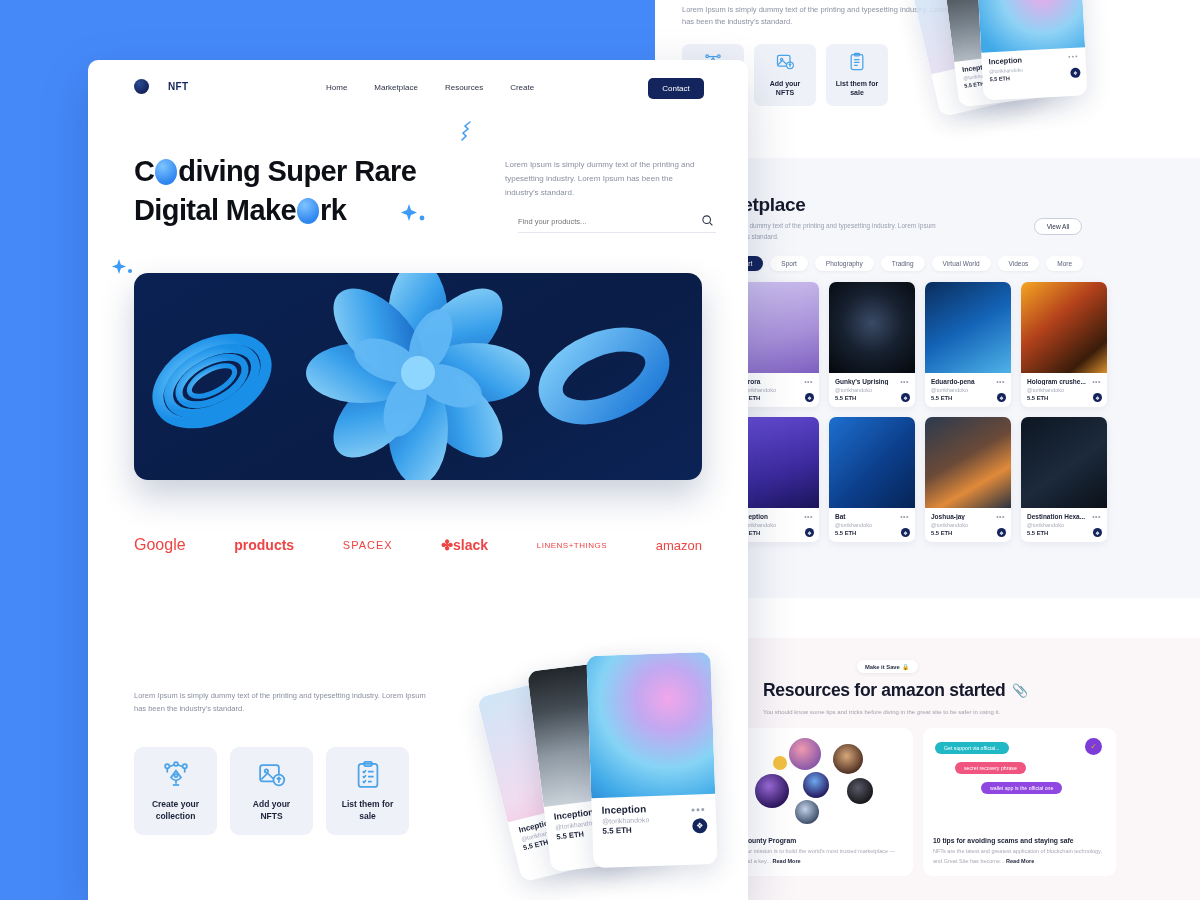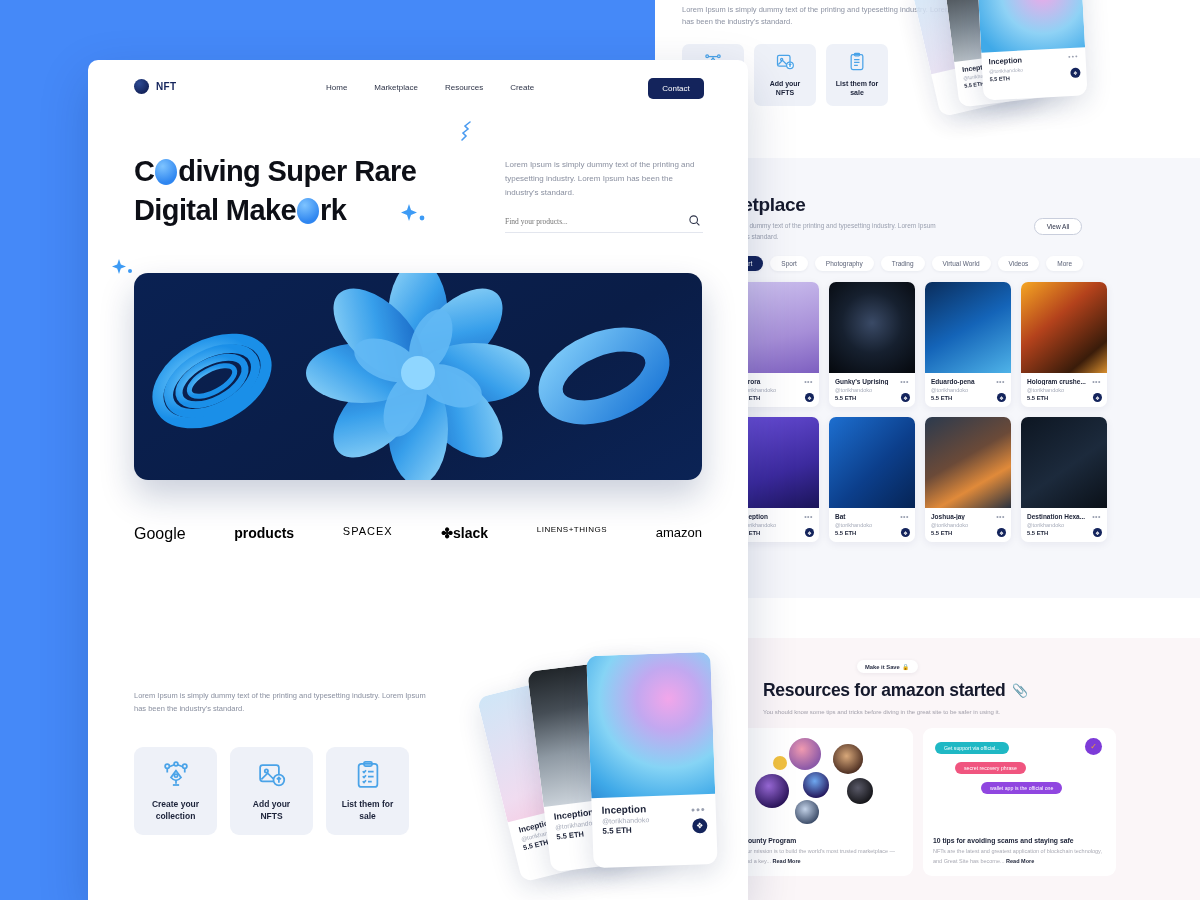--- a/index.html
+++ b/index.html
@@ -128,21 +128,21 @@
 
   
   .page {
     position: absolute; left: 88px; top: 60px; width: 660px; height: 840px;
     background: #ffffff; border-radius: 10px 10px 0 0; overflow: hidden;
     box-shadow: 0 18px 50px rgba(10,30,80,.18);
   }
 
   
   .nav { position: absolute; left: 0; top: 0; width: 100%; height: 58px; }
-  .logo { position: absolute; left: 46px; top: 19px; display: flex; align-items: center; gap: 7px; }
+  .logo { position: absolute; left: 46px; top: 19px; display: flex; align-items: center; gap: 19px; }
   .logo .dot {
     width: 15px; height: 15px; border-radius: 50%;
     background: radial-gradient(circle at 35% 30%, #2d4a93, #14245c 70%);
   }
   .logo .txt { font-size: 10px; font-weight: bold; color: #14245c; letter-spacing: .3px; }
   .navlinks { position: absolute; left: 238px; top: 23px; display: flex; gap: 27px; }
   .navlinks a { font-size: 8px; color: #2d3347; text-decoration: none; }
   .contact {
     position: absolute; left: 560px; top: 18px; width: 56px; height: 21px;
     background: #14245c; color: #fff; border-radius: 5px; border: none;
@@ -157,42 +157,42 @@
   }
   .o-ball {
     display: inline-block; width: 22px; height: 26px; border-radius: 50%;
     background: radial-gradient(circle at 35% 28%, #7ec4ff, #2f86f0 70%);
     vertical-align: -4px; margin: 0 1px;
   }
   .hero-p {
     position: absolute; left: 417px; top: 98px; width: 198px;
     font-size: 8px; line-height: 1.75; color: #8a90a0;
   }
-  .srch { position: absolute; left: 417px; top: 150px; width: 198px; font-family: Liberation Serif, serif; }
+  .srch { position: absolute; left: 430px; top: 150px; width: 198px; }
   .srch input {
     width: 100%; height: 22px; border: none; border-bottom: 1px solid #e3e6ee;
     font-size: 7.5px; color: #9ba1b0; font-family: inherit; outline: none;
     background: transparent; padding-right: 20px;
   }
   .srch .si { position: absolute; right: 2px; top: 4px; }
 
   .spark { position: absolute; }
 
   .artwork {
     position: absolute; left: 46px; top: 213px; width: 568px; height: 207px;
     background: linear-gradient(150deg, #0a2152 0%, #0a1d47 60%, #0b2355 100%);
     border-radius: 14px; overflow: hidden;
     box-shadow: 0 16px 34px rgba(12,35,90,.22);
   }
 
   
   .brands {
     position: absolute; left: 46px; top: 465px; width: 568px; height: 40px;
-    display: flex; align-items: flex-start; justify-content: space-between;
-    color: #000000;
+    display: flex; align-items: center; justify-content: space-between;
+    color: #ef4444;
   }
   .brand { font-size: 13px; white-space: nowrap; }
 
   
   .cs-title {
     position: absolute; left: 46px; top: 595px; font-size: 20px;
     font-weight: bold; color: #0d0f16; letter-spacing: -0.3px;
   }
   .cs-p {
     position: absolute; left: 46px; top: 630px; width: 300px;

